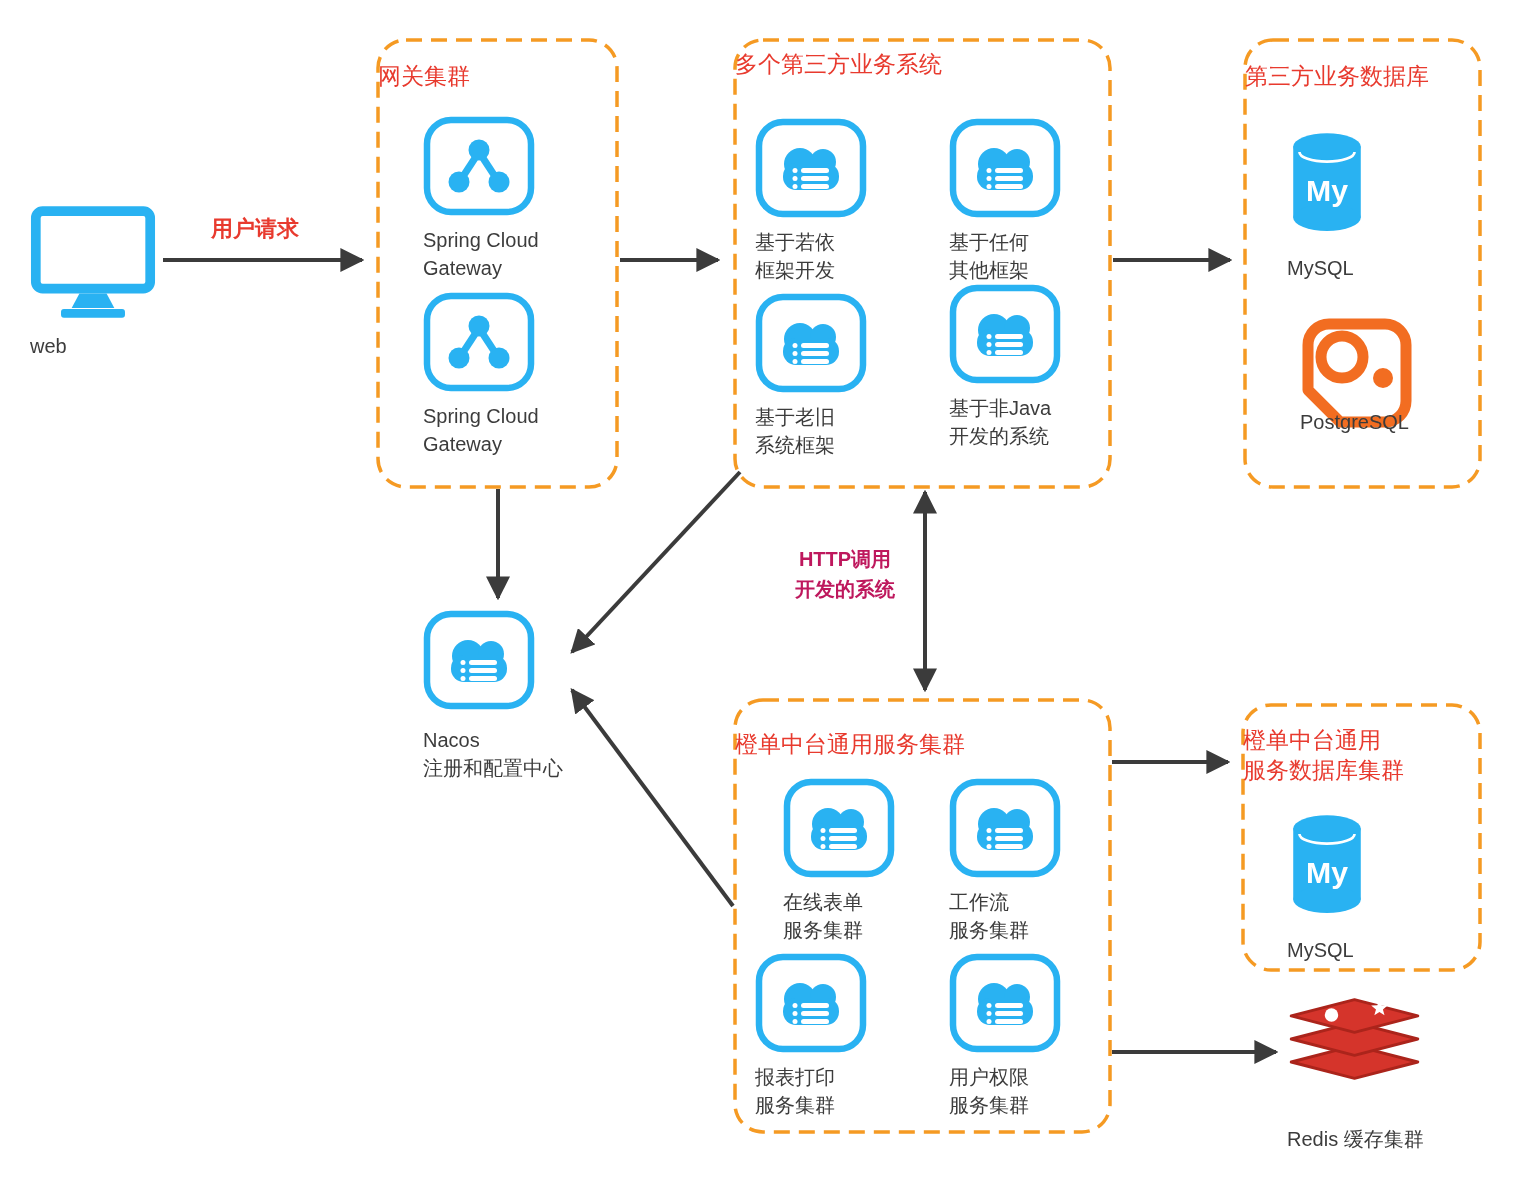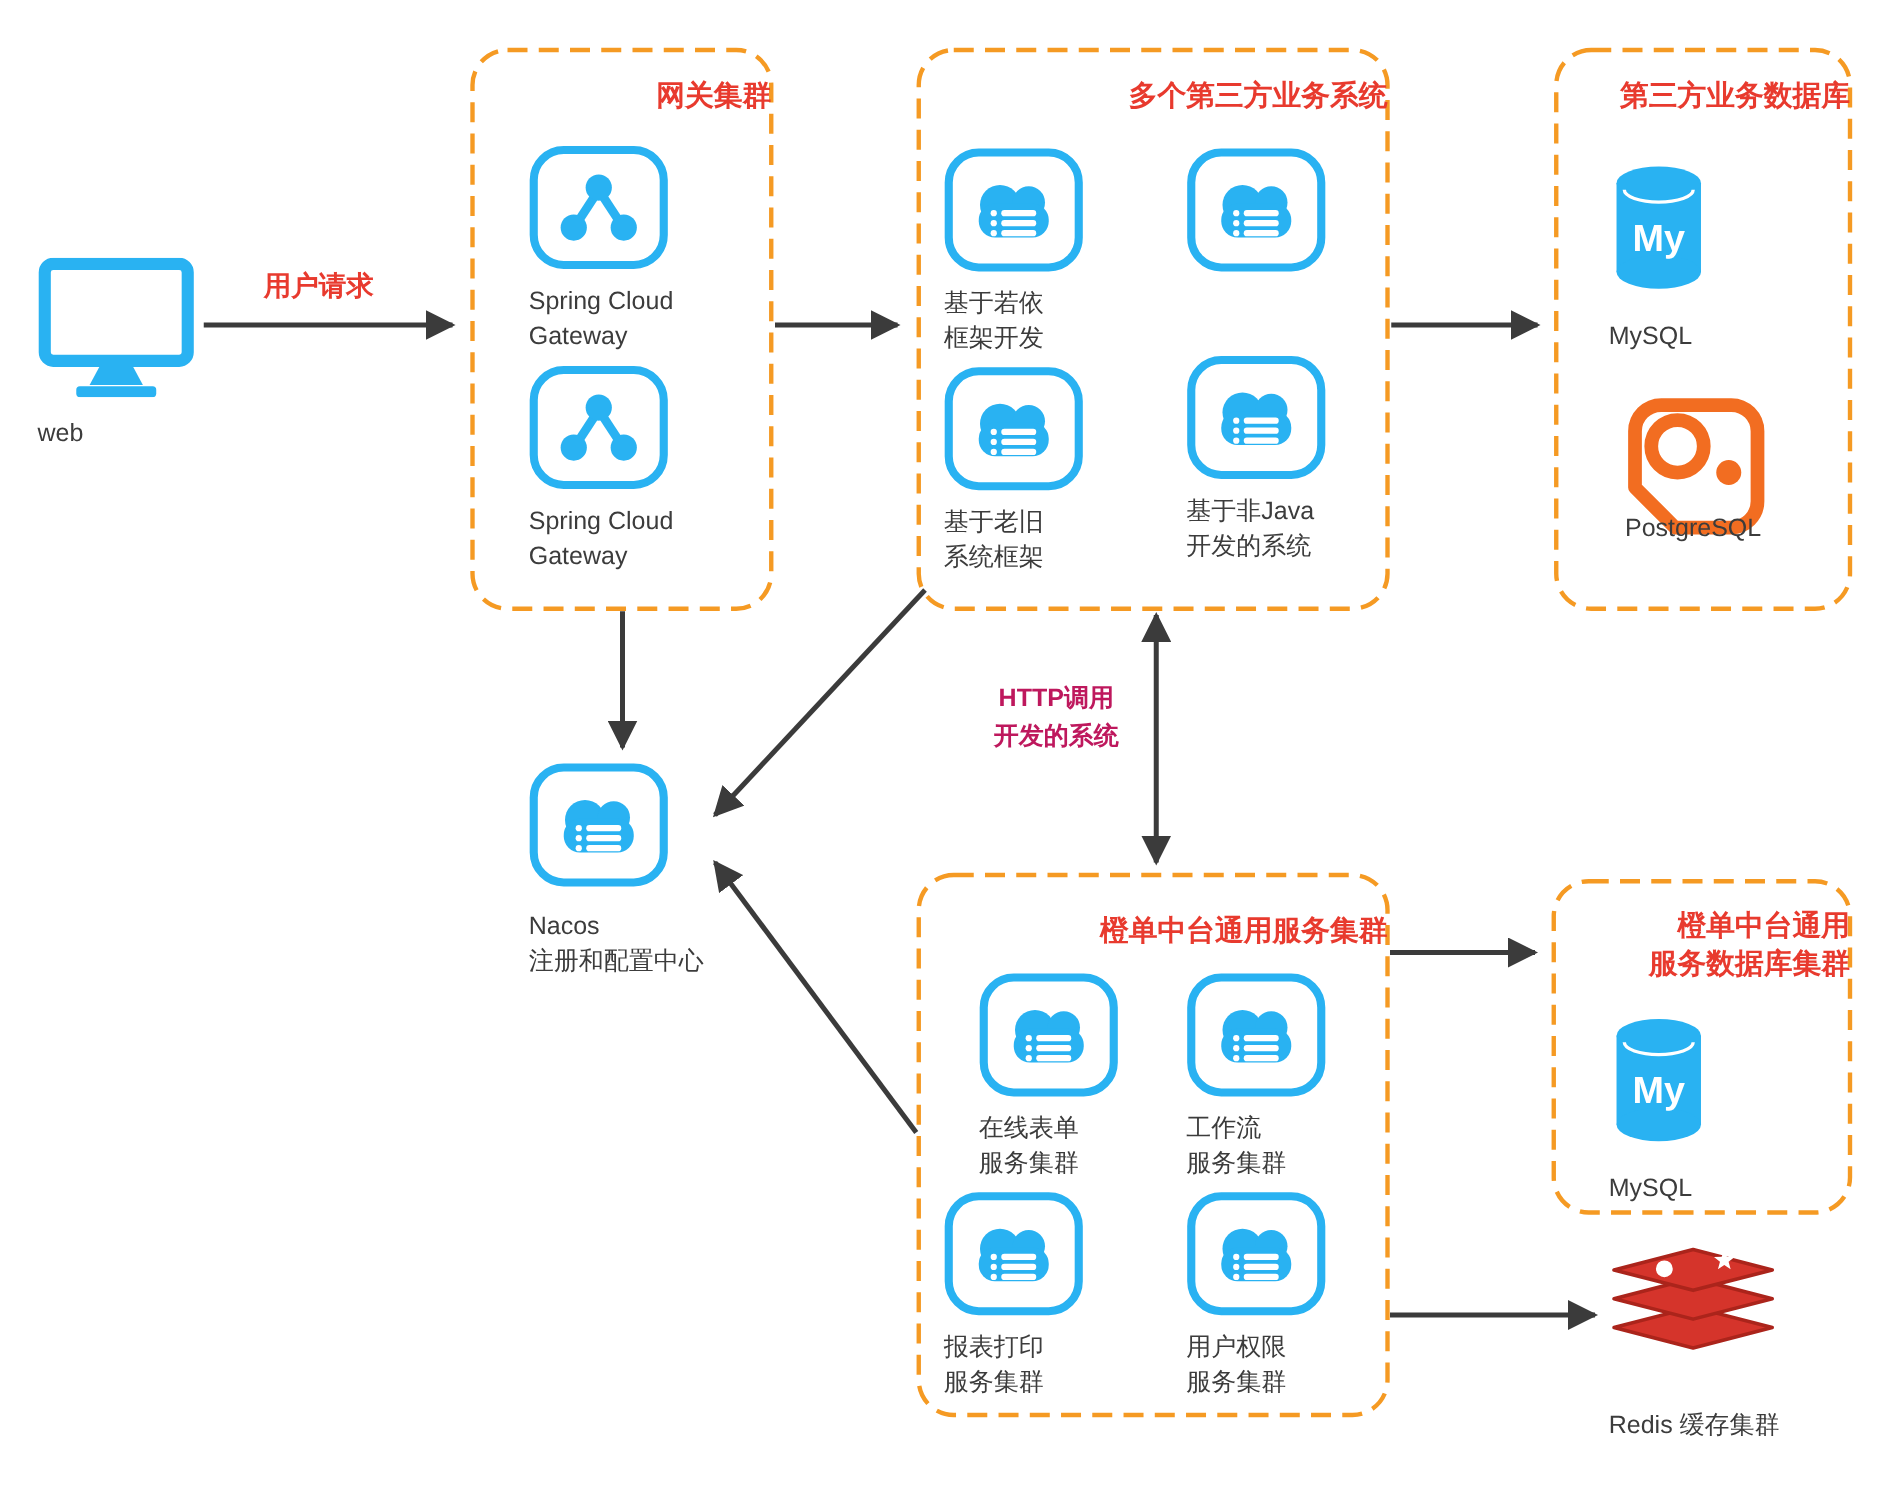--- a/index.html
+++ b/index.html
@@ -6,21 +6,21 @@
     --cyan:#29b2f2; --orange:#f59a23; --red:#e83a2e; --arrow:#3b3b3b;
     --text:#3c3c3c; --postgres_orange:#f26d21; --redis_red:#d5342b; --redis_dark:#ab241b;
   }
   html,body{margin:0;padding:0;background:#fff;}
   body{font-family:"Liberation Sans","DejaVu Sans",sans-serif;}
   #stage{position:relative;width:1520px;height:1204px;background:#fff;overflow:hidden;}
   svg.overlay{position:absolute;left:0;top:0;z-index:0;pointer-events:none;}
   .dashed-box{fill:none;stroke:var(--orange);stroke-width:3.5;stroke-dasharray:16 9;}
   .edge{stroke:var(--arrow);stroke-width:4;}
   .arrowhead{fill:var(--arrow);}
-  .box-title{position:absolute;z-index:2;text-align:right;font-weight:bold;font-size:23px;color:var(--red);line-height:1.3;}
+  .box-title{position:absolute;z-index:2;text-align:left;font-weight:normal;font-size:23px;color:var(--red);line-height:1.3;}
   .node{position:absolute;z-index:2;width:150px;text-align:left;}
   .nlabel{margin-top:6px;font-size:20px;color:var(--text);line-height:1.4;}
   .edge-label{position:absolute;z-index:2;text-align:center;font-weight:bold;}
   .edge-label.red{color:var(--red);font-size:22px;}
   .edge-label.dark{color:#be185d;font-size:20px;line-height:1.5;}
   
   .icbox{fill:#fff;stroke:var(--cyan);stroke-width:6.5;}
   .icfill{fill:var(--cyan);}
   .icline{stroke:var(--cyan);stroke-width:7;}
   .strokecyan{stroke:var(--cyan);}
@@ -106,21 +106,21 @@
     <line class="edge" x1="1112" y1="1052" x2="1276" y2="1052" marker-end="url(#arr)"></line>
   </svg>
 
   <div class="edge-label red" style="left:180px;top:214px;width:150px">用户请求</div>
   <div class="edge-label dark" style="left:765px;top:544px;width:160px">
     <span>HTTP调用</span><br>
     <span>开发的系统</span>
   </div>
 
   <div class="box-title" style="left:378px;top:62px;width:239px">网关集群</div>
-  <div class="box-title" style="left:735px;top:62px;width:375px">多个第三方业务系统</div>
+  <div class="box-title" style="left:735px;top:50px;width:375px">多个第三方业务系统</div>
   <div class="box-title" style="left:1245px;top:62px;width:235px">第三方业务数据库</div>
   <div class="box-title" style="left:735px;top:730px;width:375px">橙单中台通用服务集群</div>
   <div class="box-title" style="left:1243px;top:726px;width:237px">
     <span>橙单中台通用</span><br>
     <span>服务数据库集群</span>
   </div>
 
   <div class="node" style="left:30px;top:206px;width:135px">
     <svg width="126" height="112">
         <use href="#sym-monitor"></use>
@@ -153,20 +153,24 @@
       </svg>
     <div class="nlabel">
       <span>基于若依</span><br>
       <span>框架开发</span>
     </div>
   </div>
   <div class="node" style="left:949px;top:118px">
     <svg width="112" height="100">
         <use href="#sym-cloudserver"></use>
       </svg>
+    <div class="nlabel">
+      <span>基于任何</span><br>
+      <span>其他框架</span>
+    </div>
   </div>
   <div class="node" style="left:755px;top:293px">
     <svg width="112" height="100">
         <use href="#sym-cloudserver"></use>
       </svg>
     <div class="nlabel">
       <span>基于老旧</span><br>
       <span>系统框架</span>
     </div>
   </div>

